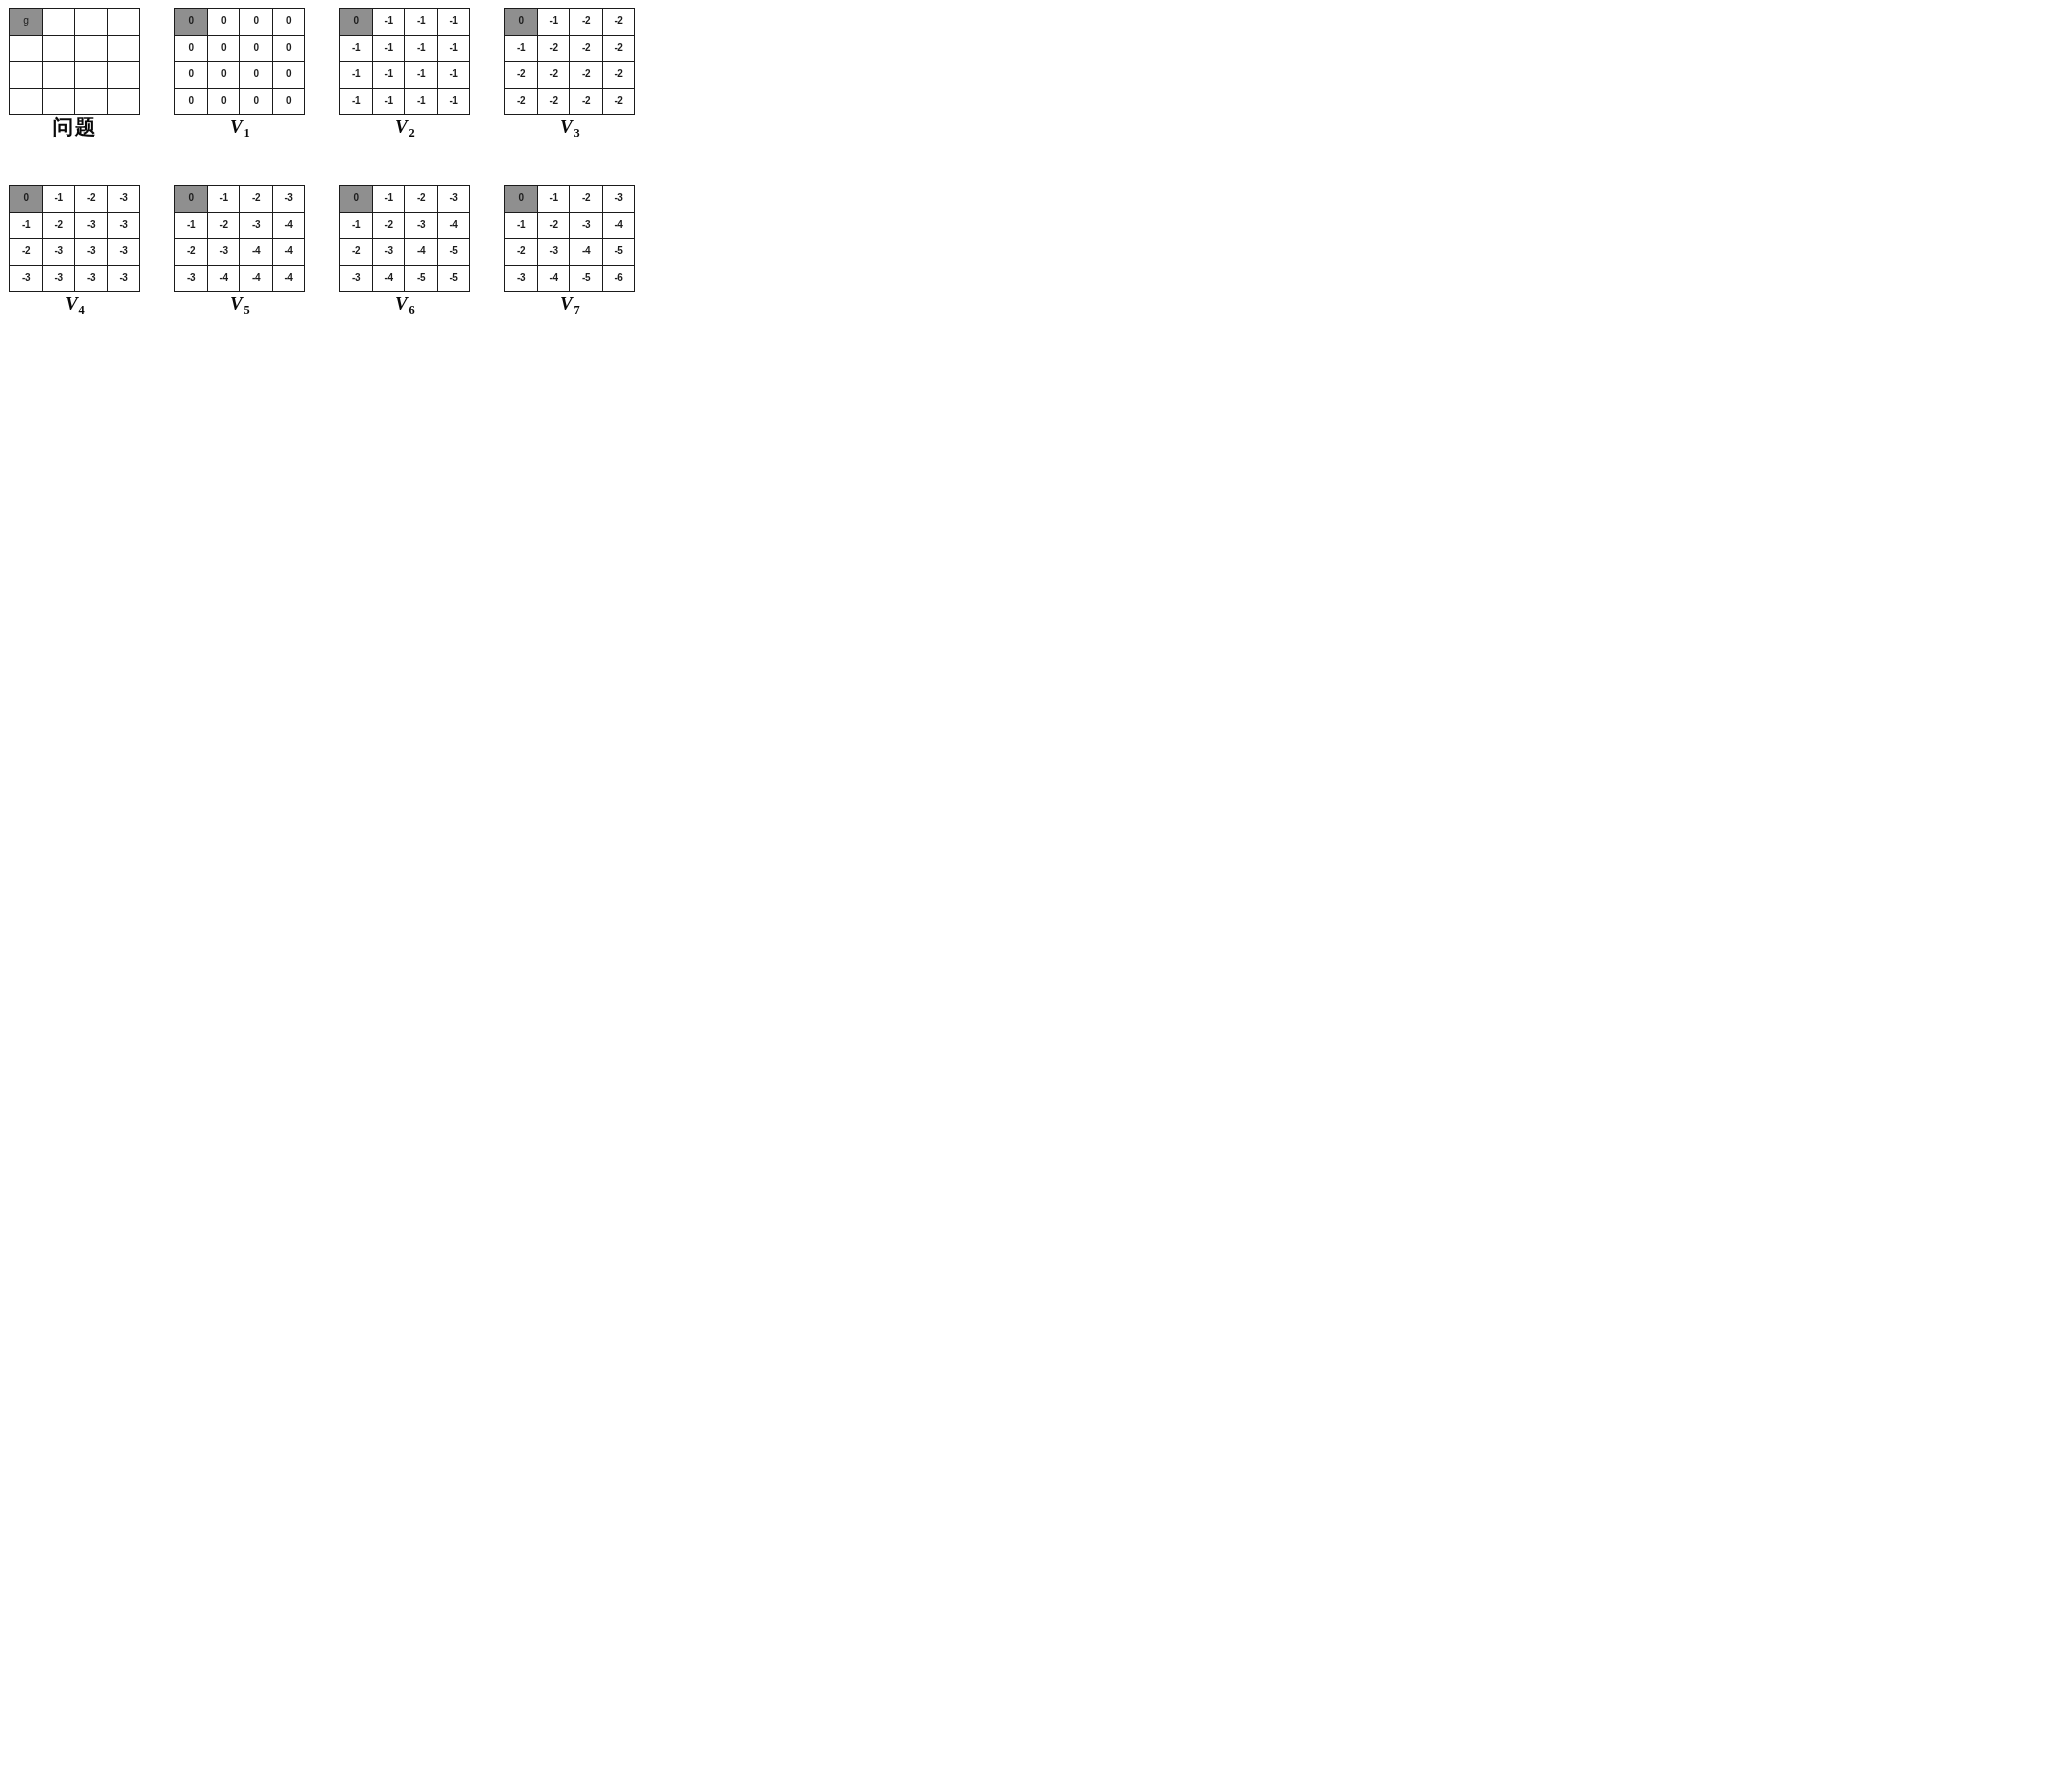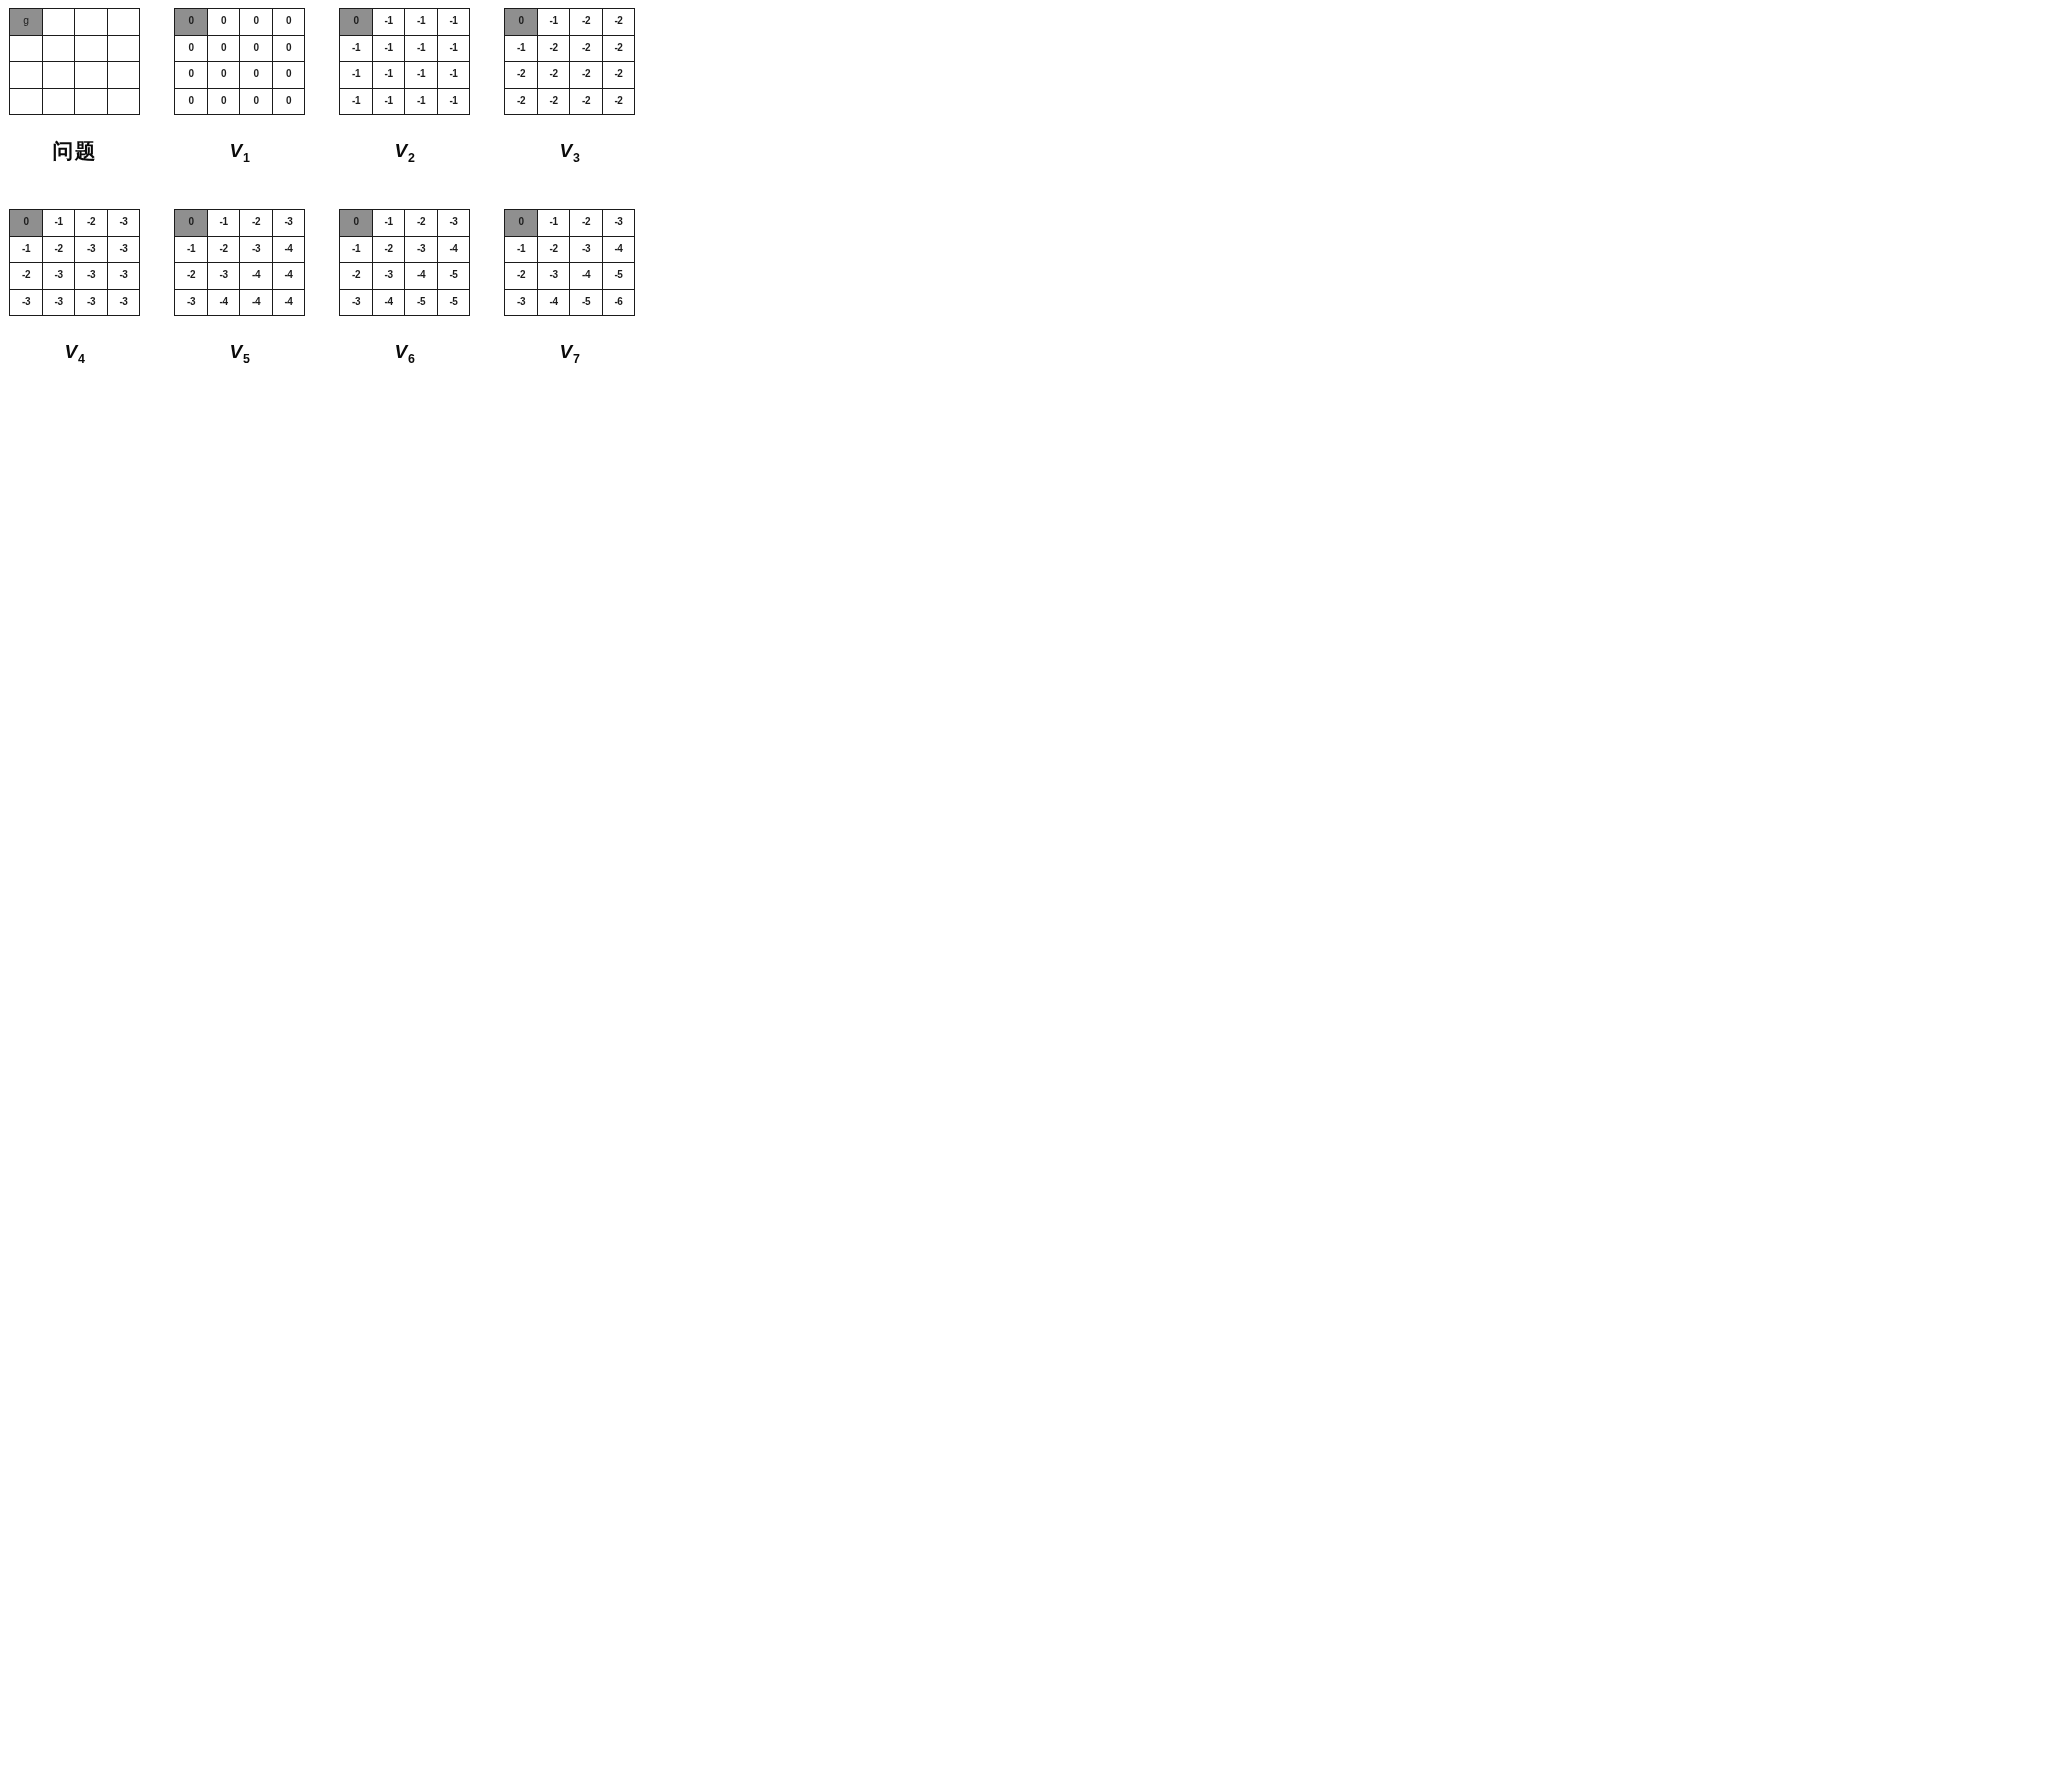--- a/index.html
+++ b/index.html
@@ -51,26 +51,25 @@
     letter-spacing: -0.4px;
     color: #1c1c1c;
   }
   .cell.goal { background: #8f8f8f; }
   .cell.goal-letter {
     font-weight: 500;
     letter-spacing: 0;
     font-size: 10.3px;
   }
   .caption {
-    margin-top: 24px;
     height: 24px;
     display: flex;
     align-items: center;
     justify-content: center;
-    font-family: Liberation Sans, sans-serif;
+    font-family: Liberation Serif, serif;
     font-weight: 700;
     color: #0a0a0a;
   }
   .caption .cjk {
     font-size: 20.7px;
     line-height: 24px;
     letter-spacing: 1.7px;
   }
   .caption .vbase {
     font-style: italic;

